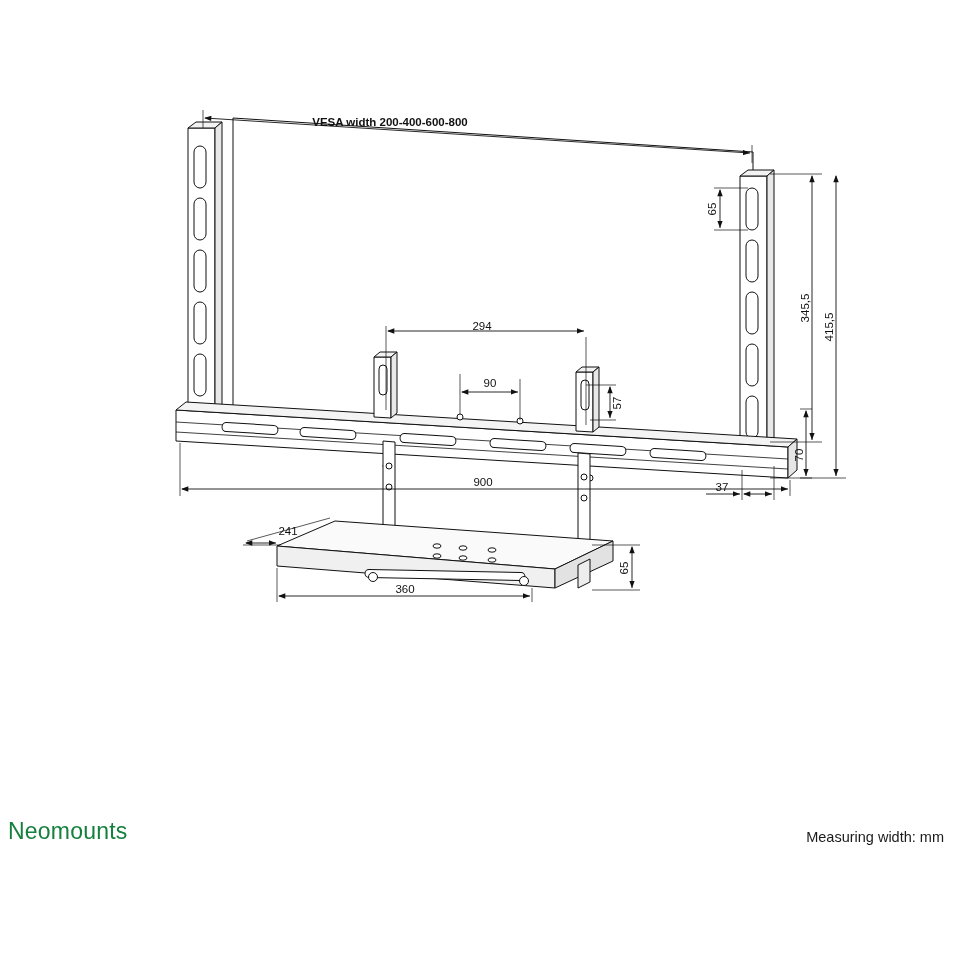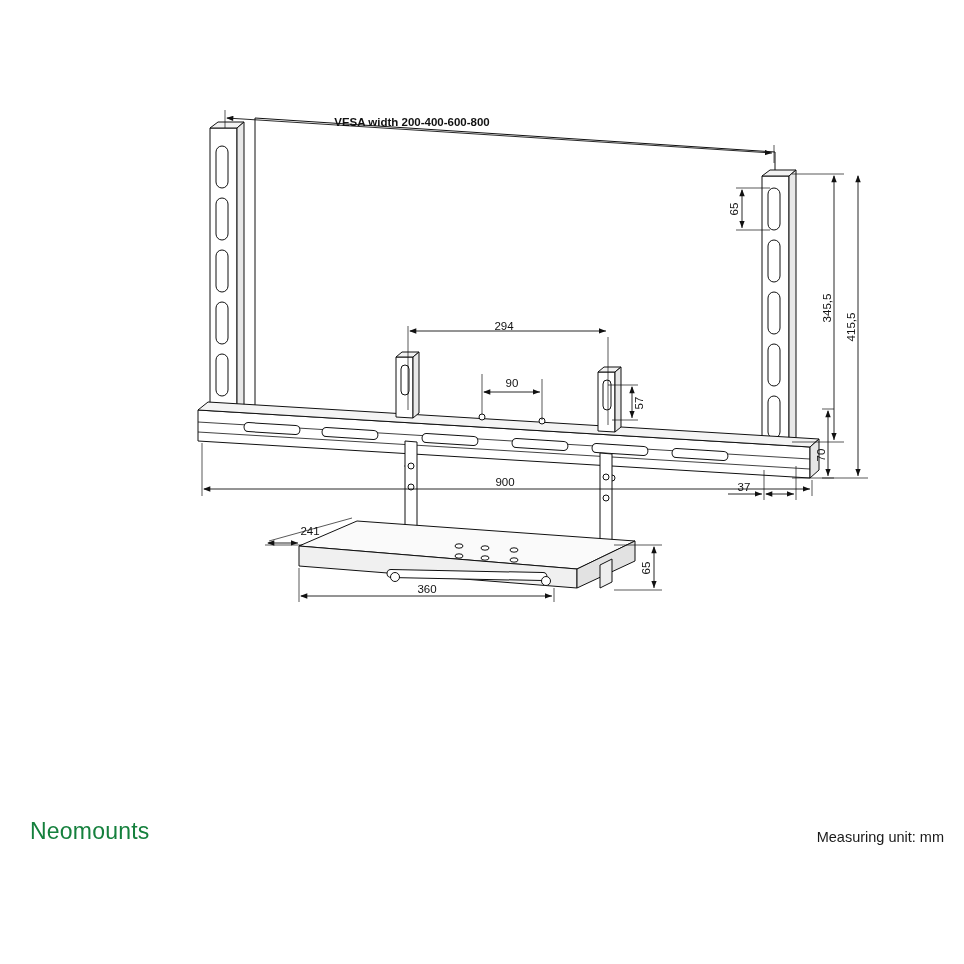--- a/index.html
+++ b/index.html
@@ -11,21 +11,20 @@
     width: 964px;
     height: 964px;
     font-family: "Liberation Sans", sans-serif;
     color: #1a1a1a;
     position: relative;
     overflow: hidden;
   }
   #stage {
     position: absolute;
     inset: 0;
-    margin-left: 22px;
   }
   svg.drawing {
     position: absolute;
     left: 0;
     top: 0;
     width: 964px;
     height: 964px;
   }
   .brand {
     position: absolute;
@@ -213,14 +212,14 @@
       <text x="621" y="403" text-anchor="middle" transform="rotate(-90 621 403)">57</text>
       <text x="483" y="486" text-anchor="middle">900</text>
       <text x="722" y="491" text-anchor="middle">37</text>
       <text x="288" y="535" text-anchor="middle">241</text>
       <text x="405" y="593" text-anchor="middle">360</text>
       <text x="628" y="568" text-anchor="middle" transform="rotate(-90 628 568)">65</text>
     </g>
   </svg>
 
   <div class="brand">Neomounts</div>
-  <div class="unit">Measuring unit: mm</div>
+  <div class="unit">Measuring width: mm</div>
 </div>
 
 </body></html>

